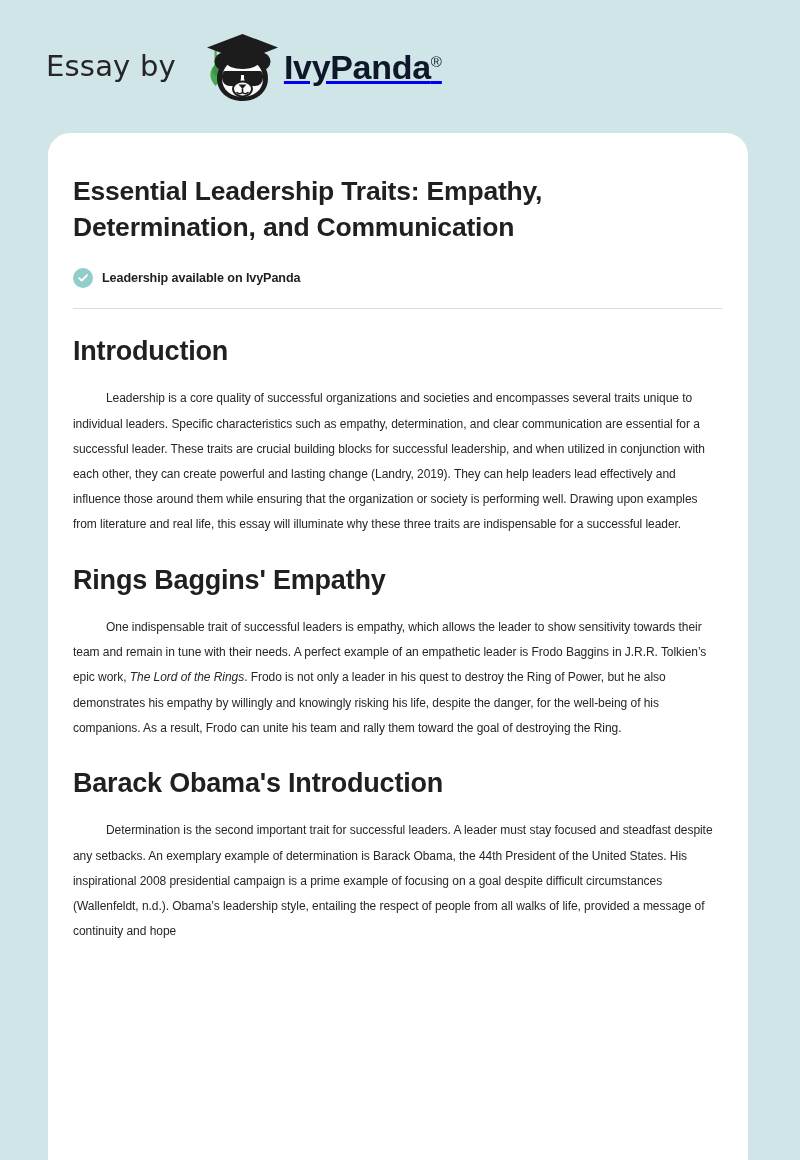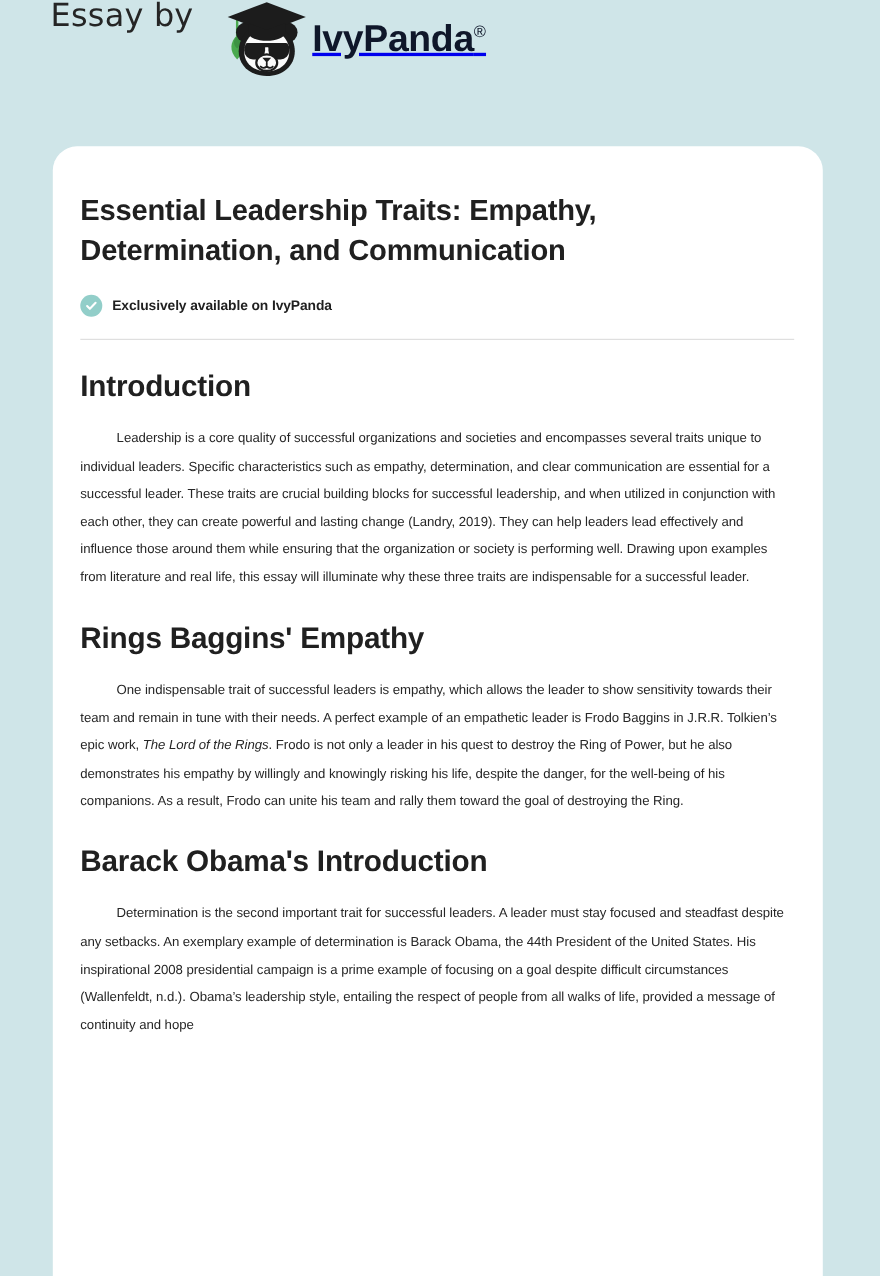--- a/index.html
+++ b/index.html
@@ -14,21 +14,21 @@
     background: #cfe5e8;
     font-family: "Liberation Sans", sans-serif;
     overflow: hidden;
     position: relative;
   }
 
   
   .brand-bar {
     height: 133px;
     display: flex;
-    align-items: flex-start;
+    align-items: center;
     padding-left: 46px;
   }
   .brand-essay-by {
     font-family: "DejaVu Sans", sans-serif;
     font-size: 29px;
     font-weight: 400;
     color: #252525;
     letter-spacing: 0.2px;
     line-height: 1;
     margin-right: 14px;
@@ -192,21 +192,21 @@
   <div class="paper-inner">
 
     <h1 class="doc-title">Essential Leadership Traits: Empathy, Determination, and Communication</h1>
 
     <div class="exclusive-row">
       <span class="check-badge">
         <svg width="12" height="12" viewBox="0 0 12 12" xmlns="http://www.w3.org/2000/svg">
           <path d="M2.2 6.2 L4.7 8.7 L9.9 3.3" stroke="#ffffff" stroke-width="1.9" fill="none" stroke-linecap="round" stroke-linejoin="round"></path>
         </svg>
       </span>
-      <span class="exclusive-text">Exclusively available on IvyPanda</span>
+      <span class="exclusive-text">Leadership available on IvyPanda</span>
     </div>
 
     <div class="divider"></div>
 
     <h2 class="section-heading">Introduction</h2>
     <p class="body-par">Leadership is a core quality of successful organizations and societies and encompasses several traits unique to individual leaders. Specific characteristics such as empathy, determination, and clear communication are essential for a successful leader. These traits are crucial building blocks for successful leadership, and when utilized in conjunction with each other, they can create powerful and lasting change (Landry, 2019). They can help leaders lead effectively and influence those around them while ensuring that the organization or society is performing well. Drawing upon examples from literature and real life, this essay will illuminate why these three traits are indispensable for a successful leader.</p>
 
     <h2 class="section-heading">Rings Baggins' Empathy</h2>
     <p class="body-par">One indispensable trait of successful leaders is empathy, which allows the leader to show sensitivity towards their team and remain in tune with their needs. A perfect example of an empathetic leader is Frodo Baggins in J.R.R. Tolkien’s epic work, <i>The Lord of the Rings</i>. Frodo is not only a leader in his quest to destroy the Ring of Power, but he also demonstrates his empathy by willingly and knowingly risking his life, despite the danger, for the well-being of his companions. As a result, Frodo can unite his team and rally them toward the goal of destroying the Ring.</p>
 

